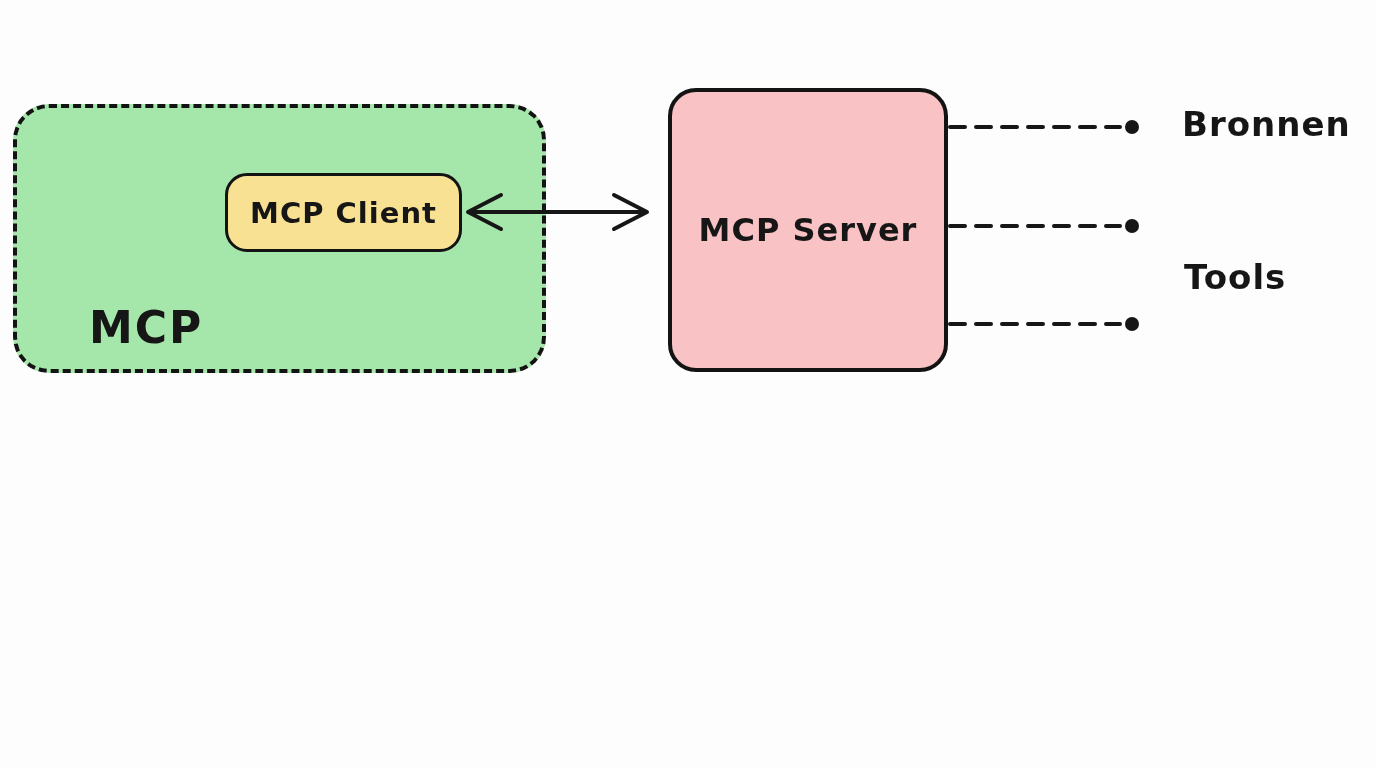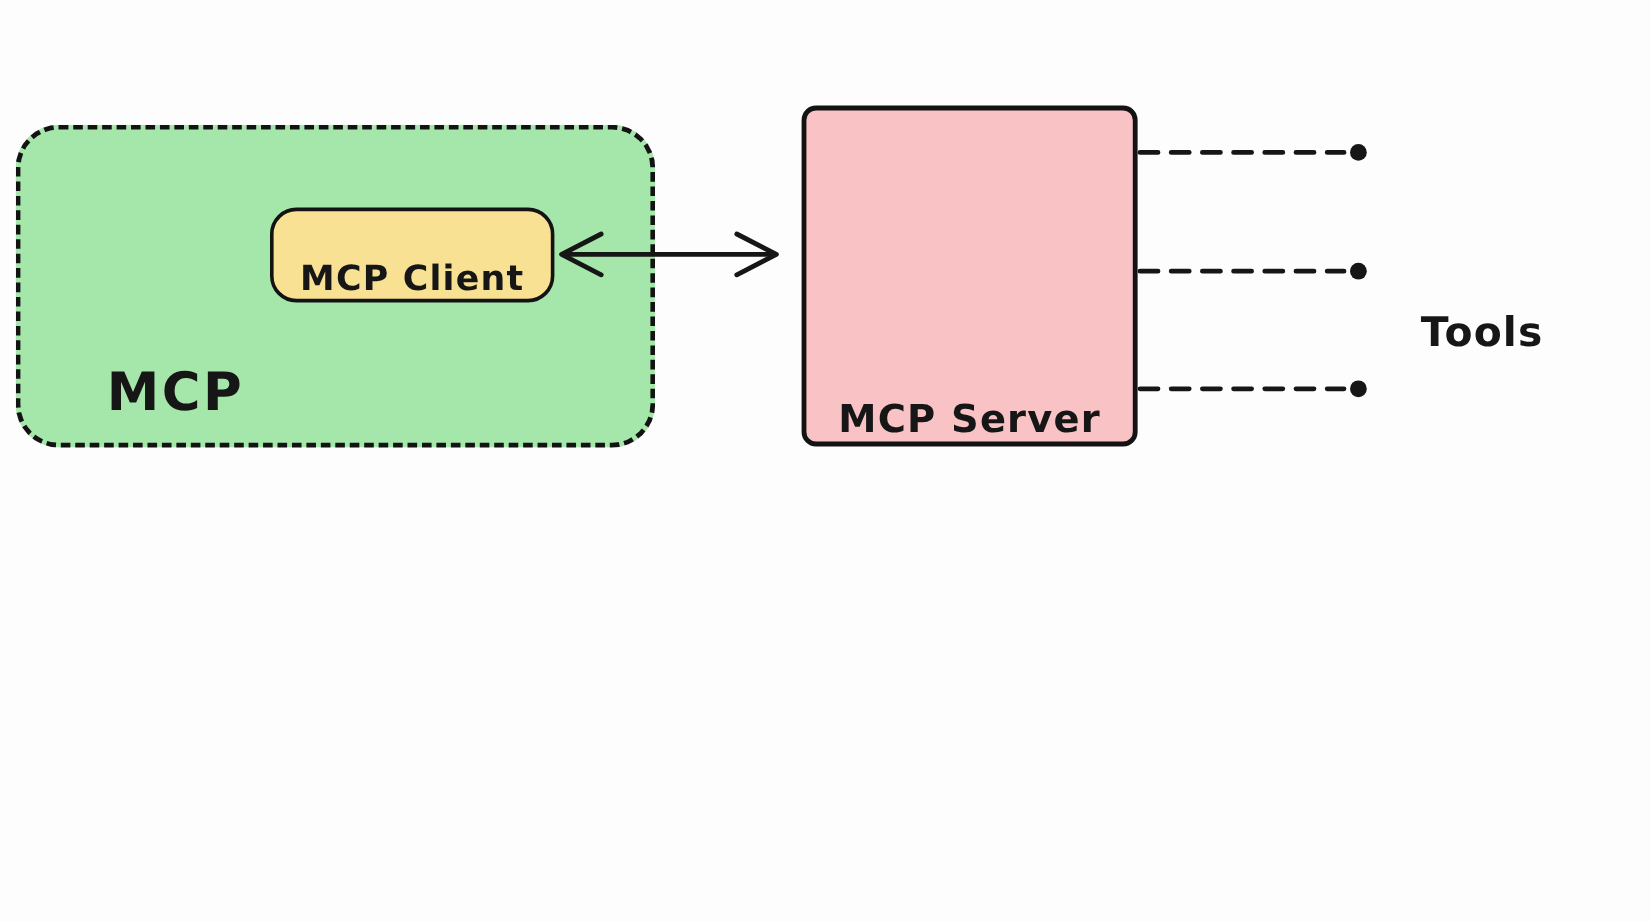--- a/index.html
+++ b/index.html
@@ -13,21 +13,21 @@
     height: 768px;
     background: #fdfdfd;
     overflow: hidden;
     font-family: "DejaVu Sans", sans-serif;
     color: #1b1b1b;
   }
   .node {
     position: absolute;
     box-sizing: border-box;
     display: flex;
-    align-items: flex-end;
+    align-items: center;
     justify-content: center;
   }
   .host-box {
     left: 13px;
     top: 104px;
     width: 533px;
     height: 269px;
     background: #a5e7ab;
     border: 4px dashed #131313;
     border-radius: 36px;
@@ -59,21 +59,21 @@
     color: #161616;
     white-space: nowrap;
   }
   .server-box {
     left: 668px;
     top: 88px;
     width: 280px;
     height: 284px;
     background: #f9c2c5;
     border: 4px solid #131313;
-    border-radius: 12px;
+    border-radius: 28px;
   }
   .server-label {
     font-size: 32px;
     font-weight: 700;
     letter-spacing: 1px;
     color: #161616;
     white-space: nowrap;
   }
   .conn-label {
     position: absolute;
@@ -107,20 +107,21 @@
   </div>
 
   <div class="node client-box">
     <span class="client-label">MCP Client</span>
   </div>
 
   <div class="node server-box">
     <span class="server-label">MCP Server</span>
   </div>
 
+  <div class="conn-label conn-label-1">Bronnen</div>
   <div class="conn-label conn-label-2">Tools</div>
   <div class="conn-label conn-label-3"></div>
 
   <svg class="wires" viewBox="0 0 1376 768">
 
     <g stroke="#161616" stroke-width="4" fill="none" stroke-linecap="round" stroke-linejoin="round">
       <line x1="472" y1="212" x2="643" y2="212"></line>
       <path d="M 501 195 L 468 212 L 501 229"></path>
       <path d="M 614 195 L 647 212 L 614 229"></path>
     </g>

